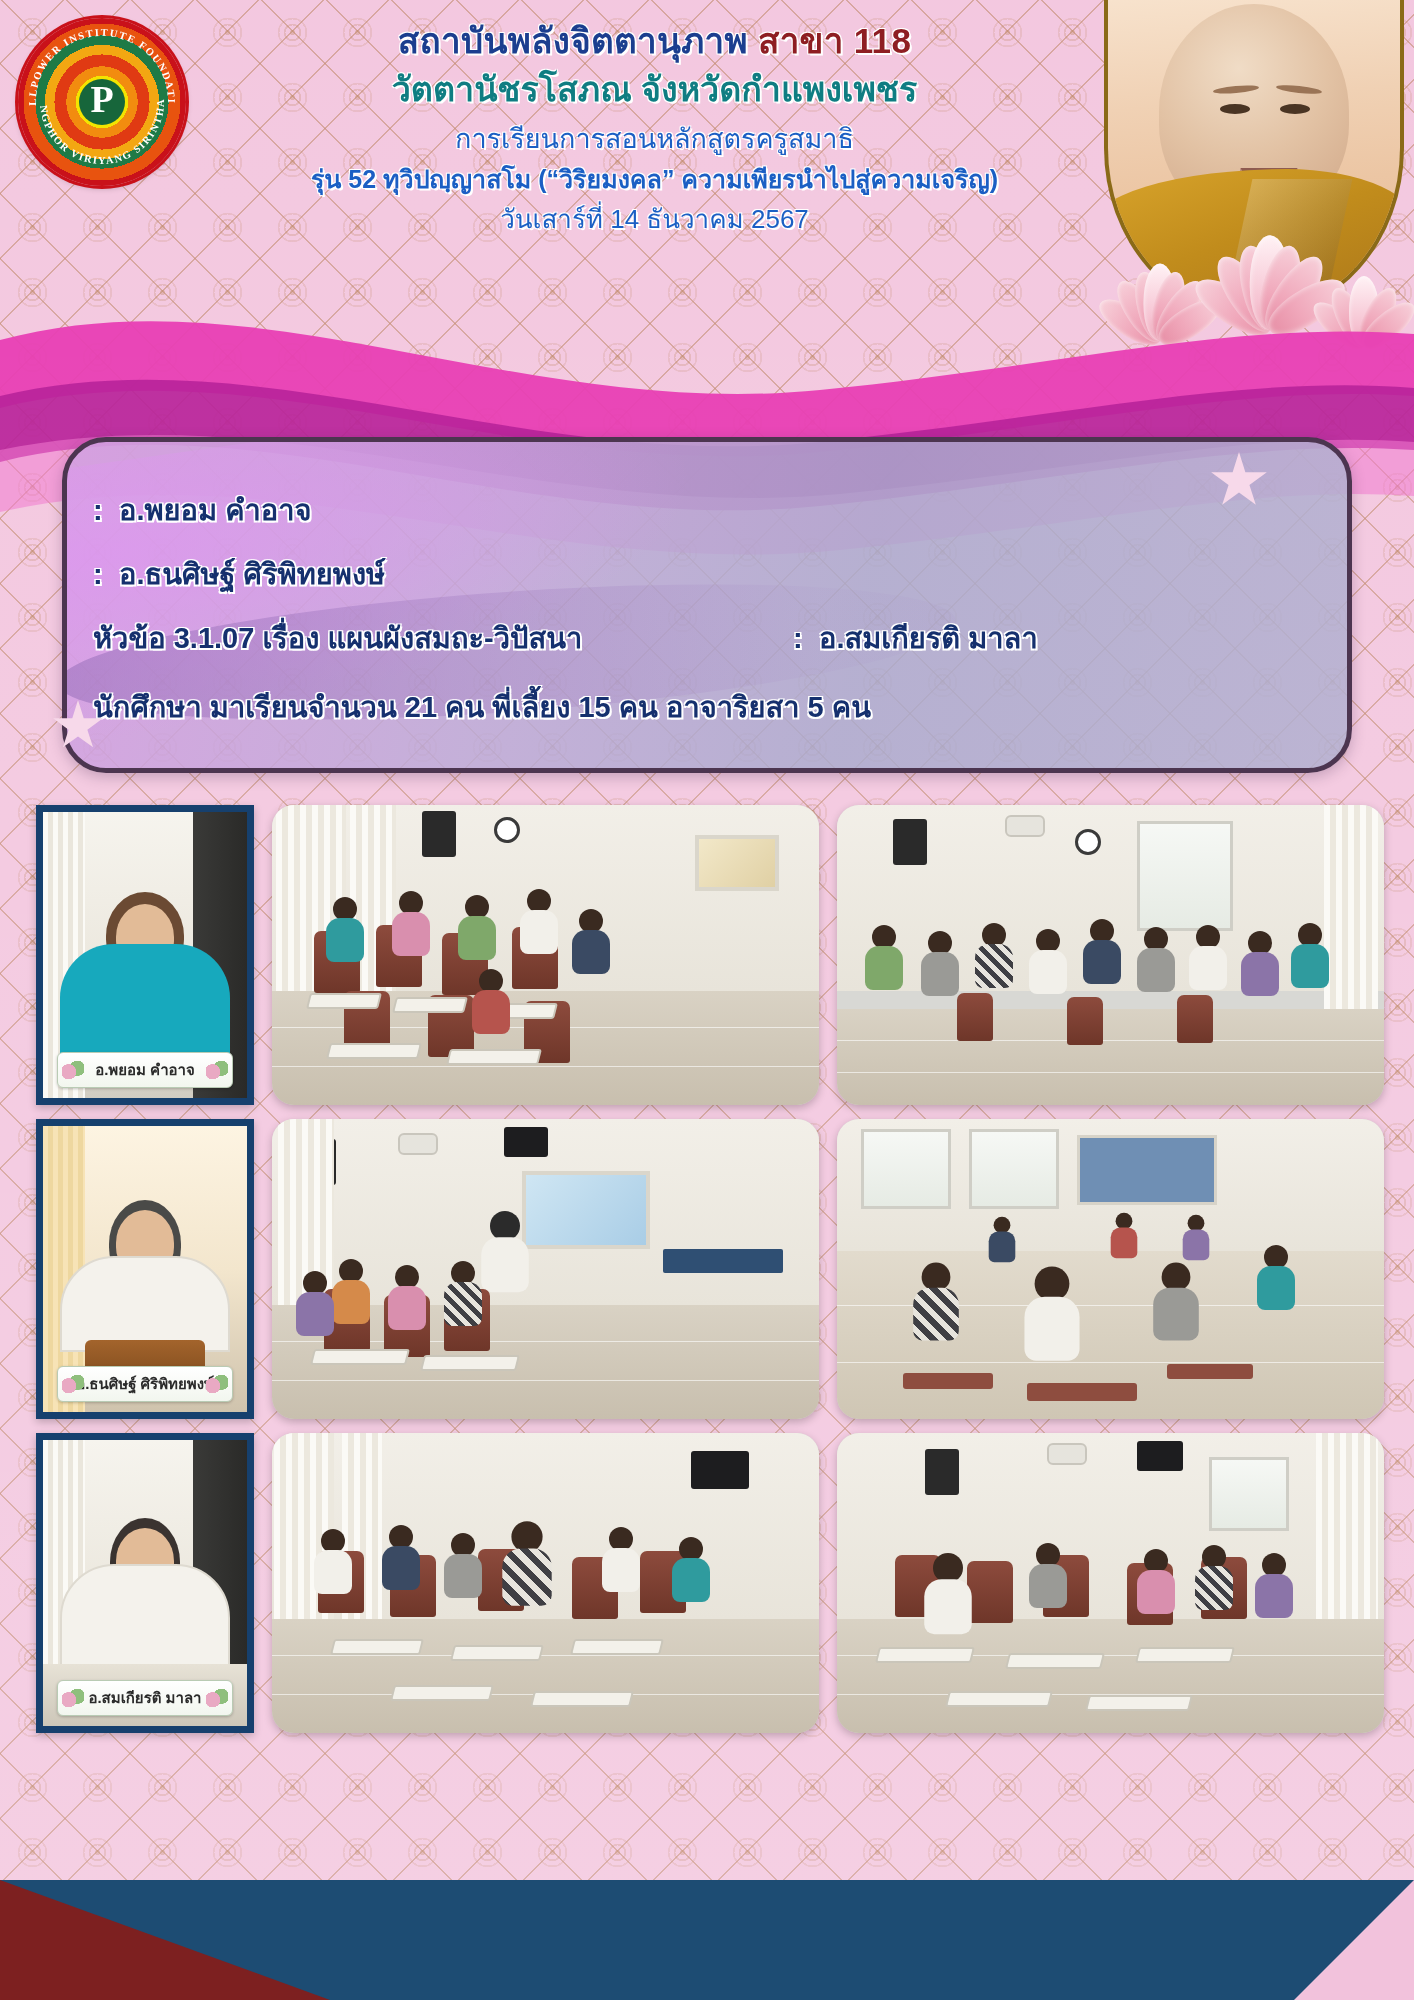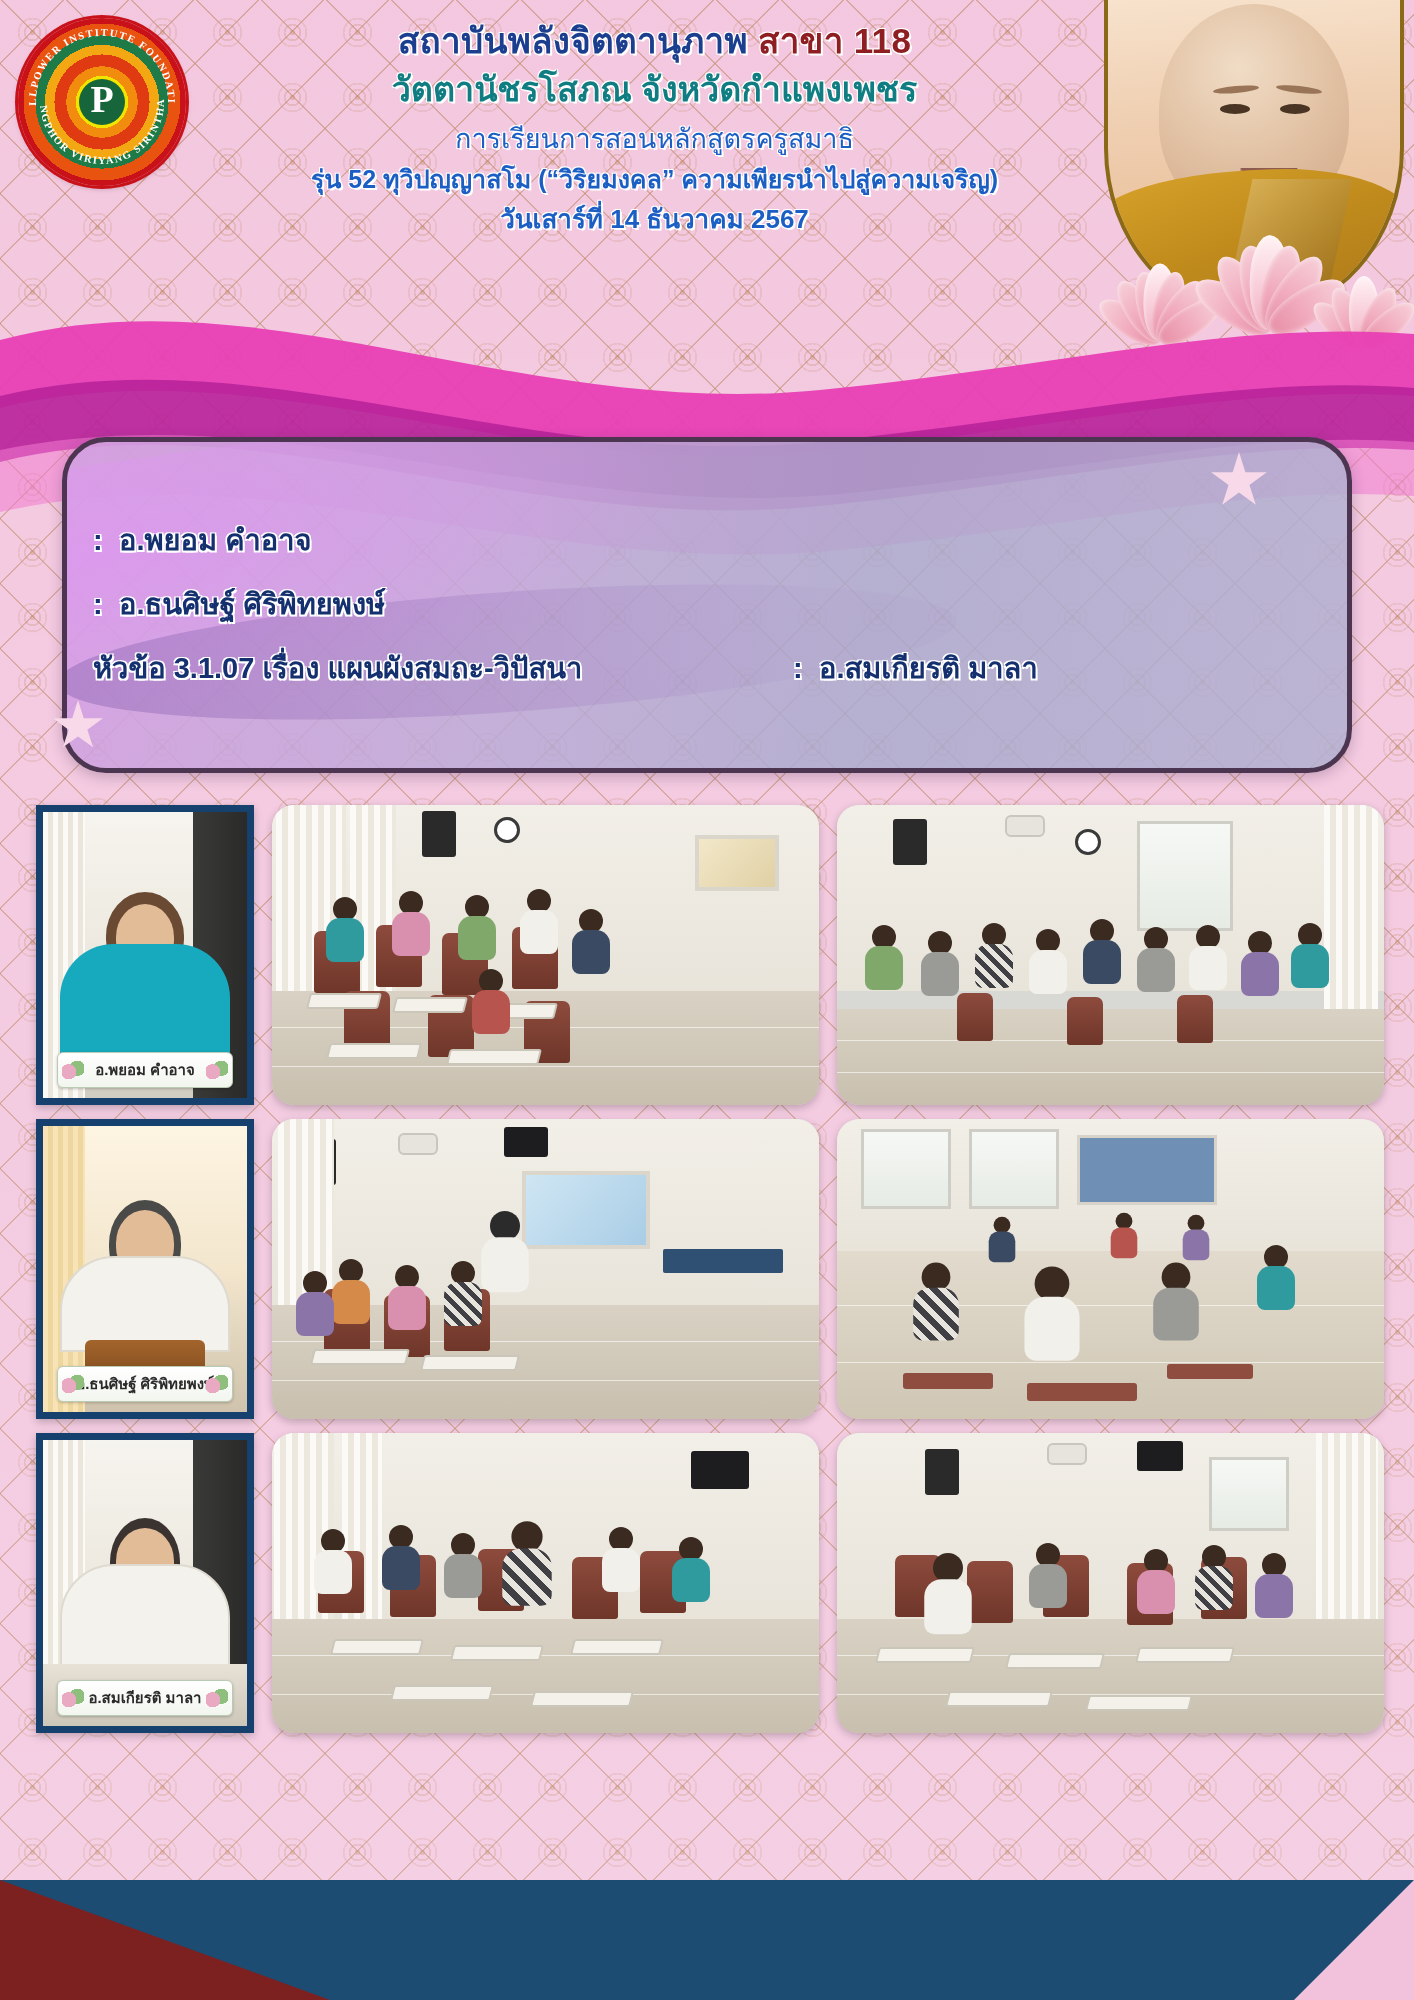--- a/index.html
+++ b/index.html
@@ -176,21 +176,21 @@
     text-shadow: 2px 2px 0 #ffffff, -1px -1px 0 #fff, 1px -1px 0 #fff, -1px 1px 0 #fff;
     margin-top: 18px;
   }
   .t-line4 {
     font-size: 25px; font-weight: 700;
     color: #1b5fc4;
     text-shadow: 2px 2px 0 #ffffff, -1px -1px 0 #fff, 1px -1px 0 #fff, -1px 1px 0 #fff;
     margin-top: 12px;
   }
   .t-line5 {
-    font-size: 26px; font-weight: 700;
+    font-size: 26px; font-weight: 400;
     color: #1b5fc4;
     text-shadow: 2px 2px 0 #ffffff, -1px -1px 0 #fff, 1px -1px 0 #fff, -1px 1px 0 #fff;
     margin-top: 14px;
   }
 
   
   .swoosh { position:absolute; left:0; top:300px; width:1414px; height:340px; z-index:2; pointer-events:none; }
 
   
   .infobox {
@@ -473,20 +473,21 @@
     <span class="topic-colon">:</span>
     <span class="topic-name">อ.ธนศิษฐ์ ศิริพิทยพงษ์</span>
   </div>
 
   <div class="topic-row">
     <span class="topic-left">หัวข้อ 3.1.07 เรื่อง แผนผังสมถะ-วิปัสนา</span>
     <span class="topic-colon">:</span>
     <span class="topic-name">อ.สมเกียรติ มาลา</span>
   </div>
 
+  <div class="students-row">นักศึกษา มาเรียนจำนวน  21  คน  พี่เลี้ยง 15 คน  อาจาริยสา  5  คน</div>
 </div>
 
 <div class="gallery">
 
   <div class="photo portrait">
     <div class="por-scene">
       <div class="bg"></div>
         <div class="drape"></div>
         <div class="dark"></div>
       <div class="head"></div>

